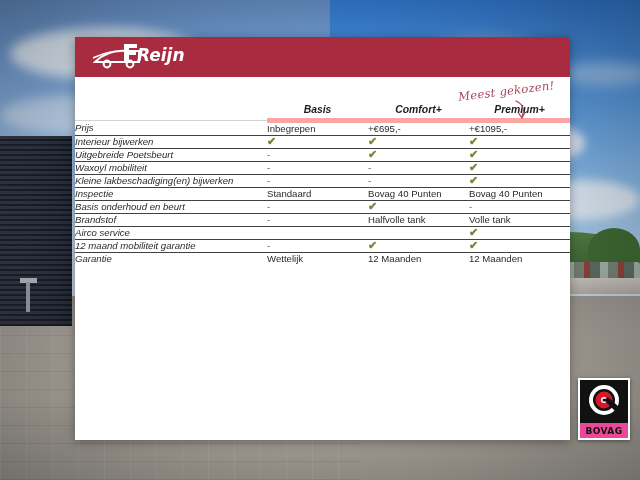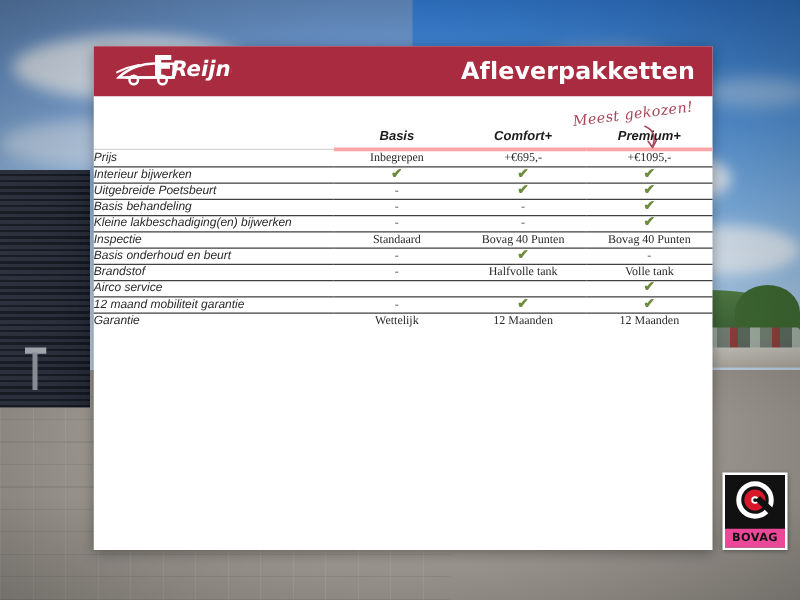--- a/index.html
+++ b/index.html
@@ -117,30 +117,30 @@
   #pkg-table th,#pkg-table td{
     padding:0;
     font-size:9.6px;
     color:#2a2a2a;
     vertical-align:middle;
   }
   #pkg-table thead th{
     height:18px;
     font-style:italic;font-weight:bold;
     font-size:10.4px;text-align:center;color:#1c1c1c;
-    border-bottom:3px solid #fca5a5;
+    border-bottom:5px solid #fca5a5;
   }
   #pkg-table thead th.label-head{border-bottom:1px solid #d4d4d4;}
   #pkg-table tbody tr{border-bottom:1px solid #404040;}
   #pkg-table tbody tr:last-child{border-bottom:none;}
   td.row-label{
     padding:5px 0 5px 16px;
     font-style:italic;font-size:9.8px;color:#232323;line-height:1.25;
   }
-  td.cell{text-align:center;font-size:9.6px;color:#232323;line-height:1.25;font-family:Liberation Serif, serif;}
+  td.cell{font-size:9.6px;color:#232323;line-height:1.25;}
   .tick{color:#6e8b3d;font-size:11px;font-weight:bold;display:inline-block;line-height:1;}
   .dash{color:#555;font-size:9.6px;}
   .blank{display:inline-block;}
 
   
   #bovag-badge{
     position:absolute;left:578px;top:378px;width:52px;height:62px;
     background:#fff;padding:2px;box-sizing:border-box;
     box-shadow:0 1px 4px rgba(0,0,0,.45);
   }
@@ -206,21 +206,20 @@
       <svg class="logo-svg" width="92" height="30" viewBox="0 0 92 30">
         <path d="M2 20 C10 12, 22 8, 34 9 L46 9 L46 20 L6 20 Z" fill="none" stroke="#ffffff" stroke-width="2.1" stroke-linecap="round"></path>
         <path d="M8 20 L46 20" stroke="#ffffff" stroke-width="2.1" stroke-linecap="round"></path>
         <circle cx="14" cy="22" r="3.4" fill="none" stroke="#ffffff" stroke-width="2"></circle>
         <circle cx="37" cy="22" r="3.4" fill="none" stroke="#ffffff" stroke-width="2"></circle>
         <path d="M0 16 C6 13, 12 11, 18 10" stroke="#ffffff" stroke-width="1.6" fill="none" stroke-linecap="round"></path>
         <path d="M30 2 L44 2 L44 6 L36 6 L36 9 L43 9 L43 13 L36 13 L36 19 L31 19 L31 2 Z" fill="#ffffff"></path>
         <text x="44" y="19" font-family="DejaVu Sans, sans-serif" font-size="17" font-weight="bold" font-style="italic" fill="#ffffff">Reijnen</text>
       </svg>
     </div>
-    <div id="page-title">Afleverpakketten</div>
   </div>
 
   <div id="promo-note">
     <div class="hw">Meest gekozen!</div>
     <svg width="40" height="22" style="position:absolute;left:52px;top:16px;">
       <path d="M6 1 C13 4, 15 10, 12 17" stroke="#a8455a" stroke-width="1.3" fill="none" stroke-linecap="round"></path>
       <path d="M8.5 13 L12 18 L15 12.5" stroke="#a8455a" stroke-width="1.3" fill="none" stroke-linecap="round" stroke-linejoin="round"></path>
     </svg>
   </div>
 
@@ -252,21 +251,21 @@
           <td class="cell"><span class="tick">✔</span></td>
           <td class="cell"><span class="tick">✔</span></td>
         </tr>
         <tr>
           <td class="row-label">Uitgebreide Poetsbeurt</td>
           <td class="cell"><span class="dash">-</span></td>
           <td class="cell"><span class="tick">✔</span></td>
           <td class="cell"><span class="tick">✔</span></td>
         </tr>
         <tr>
-          <td class="row-label">Basis behandeling</td>
+          <td class="row-label">Waxoyl mobiliteit</td>
           <td class="cell"><span class="dash">-</span></td>
           <td class="cell"><span class="dash">-</span></td>
           <td class="cell"><span class="tick">✔</span></td>
         </tr>
         <tr>
           <td class="row-label">Kleine lakbeschadiging(en) bijwerken</td>
           <td class="cell"><span class="dash">-</span></td>
           <td class="cell"><span class="dash">-</span></td>
           <td class="cell"><span class="tick">✔</span></td>
         </tr>

